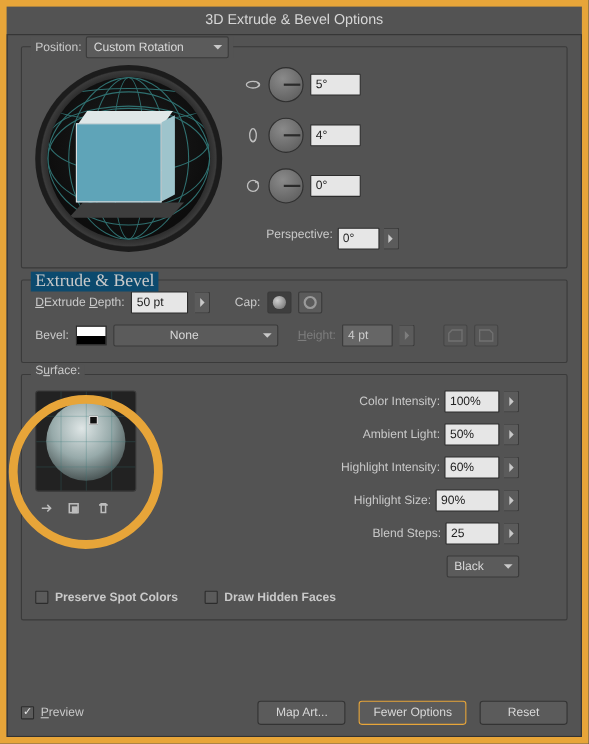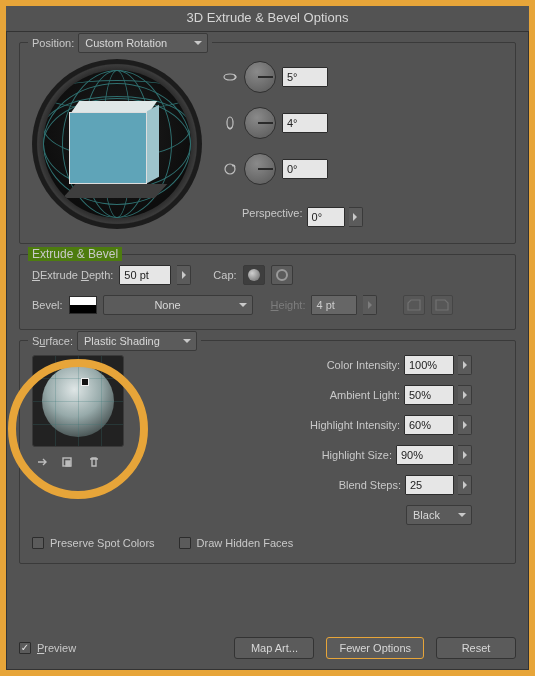--- a/index.html
+++ b/index.html
@@ -2,21 +2,21 @@
 <html><head>
 <meta charset="utf-8">
 <style>
   * { box-sizing: border-box; margin: 0; padding: 0; font-family: -apple-system, "Segoe UI", Tahoma, sans-serif; font-size: 11px; }
   body { background: #e7a539; padding: 6px; width: 535px; height: 676px; }
   .dialog { background: #535353; width: 100%; height: 100%; display: flex; flex-direction: column; }
   .titlebar { text-align: center; color: #d6d6d6; font-size: 13px; padding: 4px 0 6px; }
   .body { border: 1px solid #333; flex: 1; padding: 10px 12px; display: flex; flex-direction: column; gap: 10px; overflow: hidden; }
 
   .group { border: 1px solid #3a3a3a; border-radius: 2px; padding: 10px 12px 14px; position: relative; }
-  .group-label { position: absolute; top: -8px; left: 8px; background: #4d7c0f; color: #c9c9c9; padding: 0 4px; font-size: 12px; }
+  .group-label { position: absolute; top: -8px; left: 8px; background: #0c4a6e; color: #c9c9c9; padding: 0 4px; font-size: 16px; font-family: Liberation Serif, serif; }
 
   .row { display: flex; align-items: center; gap: 6px; }
   .label { color: #c9c9c9; }
   .label-dim { color: #7d7d7d; }
 
   select.dd, .dd {
     background: #5b5b5b; color: #d8d8d8; border: 1px solid #3a3a3a;
     height: 20px; padding: 1px 26px 1px 6px; appearance: none; position: relative;
     border-radius: 2px;
   }
@@ -199,25 +199,20 @@
               <path d="M1 11V1h9l3 3v7z"></path>
             </svg>
           </span>
       </div>
     </div>
 
     <div class="group surface-area" style="padding-top:14px;">
       <div class="circle-highlight"></div>
       <div class="row" style="position:absolute; top:-10px; left:8px; background:#535353; padding:0 4px; gap:4px;">
         <span class="label">S<u>u</u>rface:</span>
-        <span class="dd-wrap">
-          <select class="dd" style="width:120px;">
-            <option>Plastic Shading</option>
-          </select>
-        </span>
       </div>
 
       <div style="display:flex; gap:18px;">
         <div>
           <div class="light-preview">
             <div class="light-grid-v" style="width:1px;height:100%;left:22px;"></div>
             <div class="light-grid-v" style="width:1px;height:100%;left:45px;"></div>
             <div class="light-grid-v" style="width:1px;height:100%;left:68px;"></div>
             <div class="light-grid-h" style="height:1px;width:100%;top:22px;"></div>
             <div class="light-grid-h" style="height:1px;width:100%;top:45px;"></div>
@@ -274,21 +269,21 @@
           <div class="surface-row">
             <span class="dd-wrap">
               <select class="dd" style="width:66px;">
                 <option>Black</option>
               </select>
             </span>
           </div>
         </div>
       </div>
 
-      <div class="row" style="margin-top:12px; gap:24px;">
+      <div class="row" style="margin-top:12px; gap:24px;font-weight:bold;">
         <label class="chk-row">
           <span class="chk"></span>
           <span class="label">Preserve Spot Colors</span>
         </label>
         <label class="chk-row">
           <span class="chk"></span>
           <span class="label">Draw Hidden Faces</span>
         </label>
       </div>
     </div>

